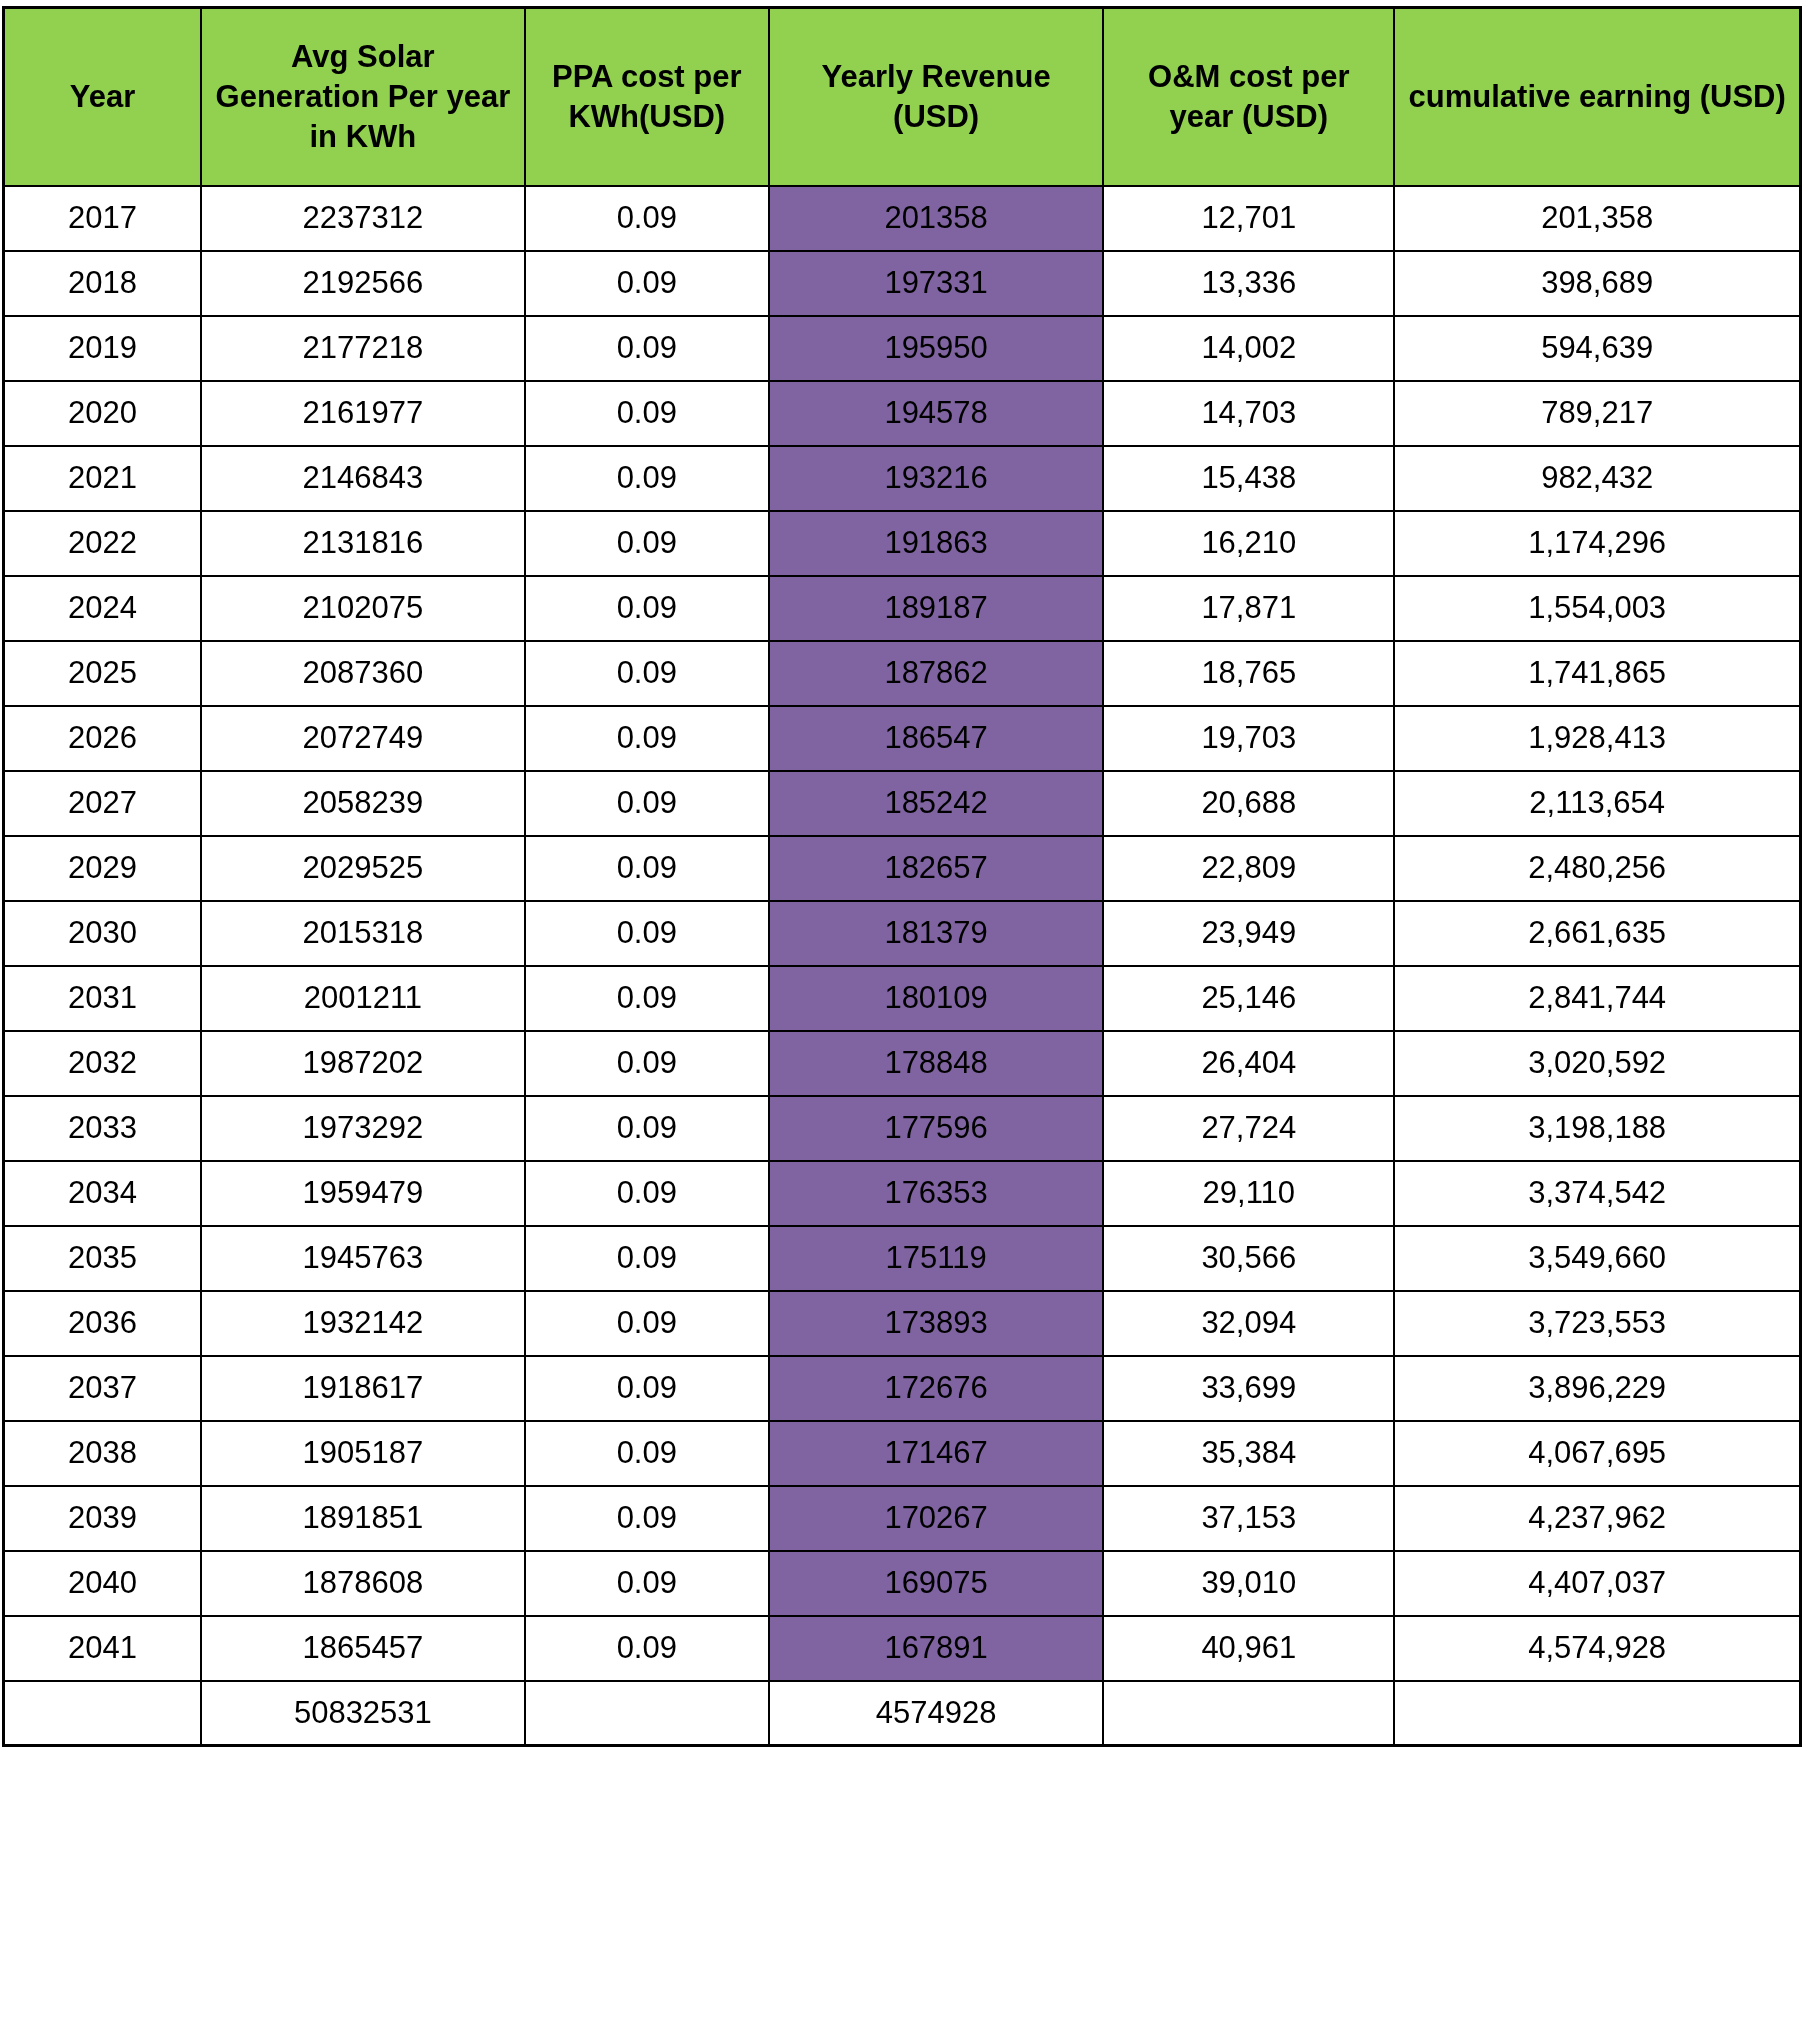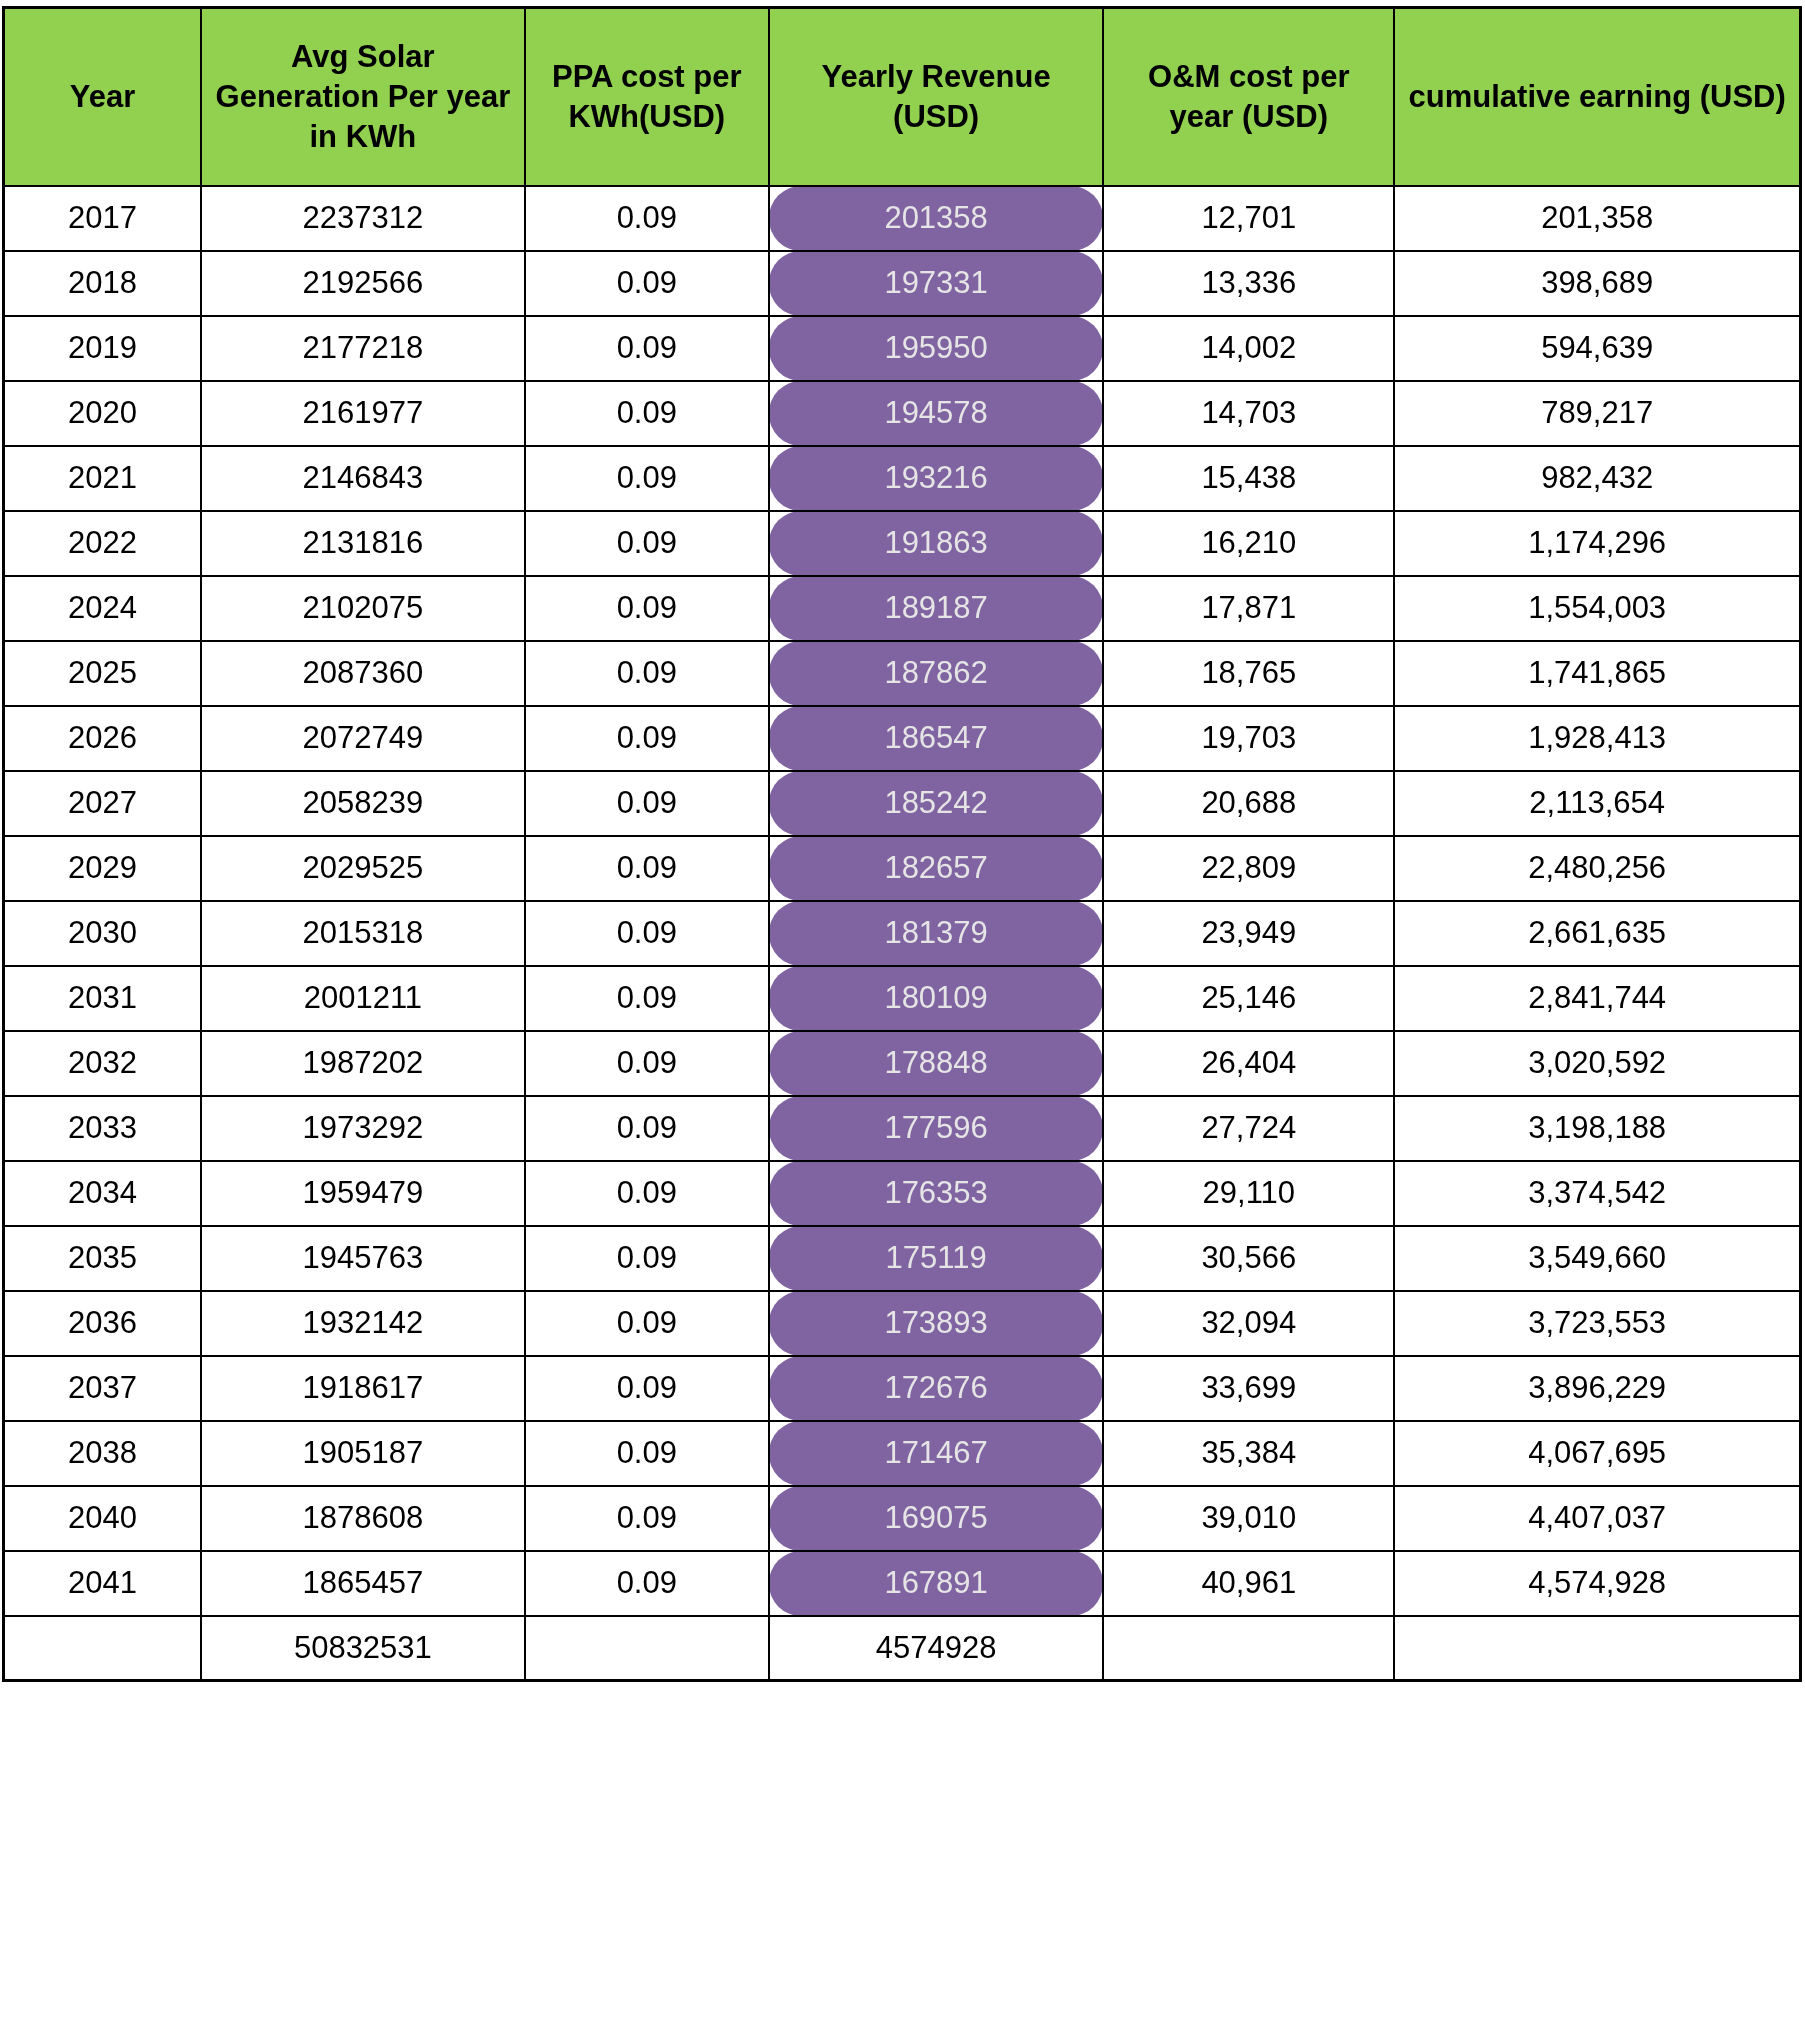--- a/index.html
+++ b/index.html
@@ -40,22 +40,21 @@
   }
   table.data-table td {
     font-size: 31px;
     height: 65px;
     padding: 1px 8px;
     background: #ffffff;
     box-sizing: border-box;
   }
   table.data-table td.revenue-cell {
     background: #8064A2;
-    color: #e5e5e5;
-    border-radius: 32px;
+    color: #000000;
   }
   table.data-table tr.totals-row td {
     background: #ffffff;
     color: #000000;
     border-radius: 31px;
   }
   col.c-year { width: 11.0%; }
   col.c-gen  { width: 18.0%; }
   col.c-ppa  { width: 13.6%; }
   col.c-rev  { width: 18.6%; }
@@ -240,20 +239,28 @@
         </tr>
         <tr>
           <td>2038</td>
           <td>1905187</td>
           <td>0.09</td>
           <td class="revenue-cell">171467</td>
           <td>35,384</td>
           <td>4,067,695</td>
         </tr>
         <tr>
+          <td>2039</td>
+          <td>1891851</td>
+          <td>0.09</td>
+          <td class="revenue-cell">170267</td>
+          <td>37,153</td>
+          <td>4,237,962</td>
+        </tr>
+        <tr>
           <td>2040</td>
           <td>1878608</td>
           <td>0.09</td>
           <td class="revenue-cell">169075</td>
           <td>39,010</td>
           <td>4,407,037</td>
         </tr>
         <tr>
           <td>2041</td>
           <td>1865457</td>

